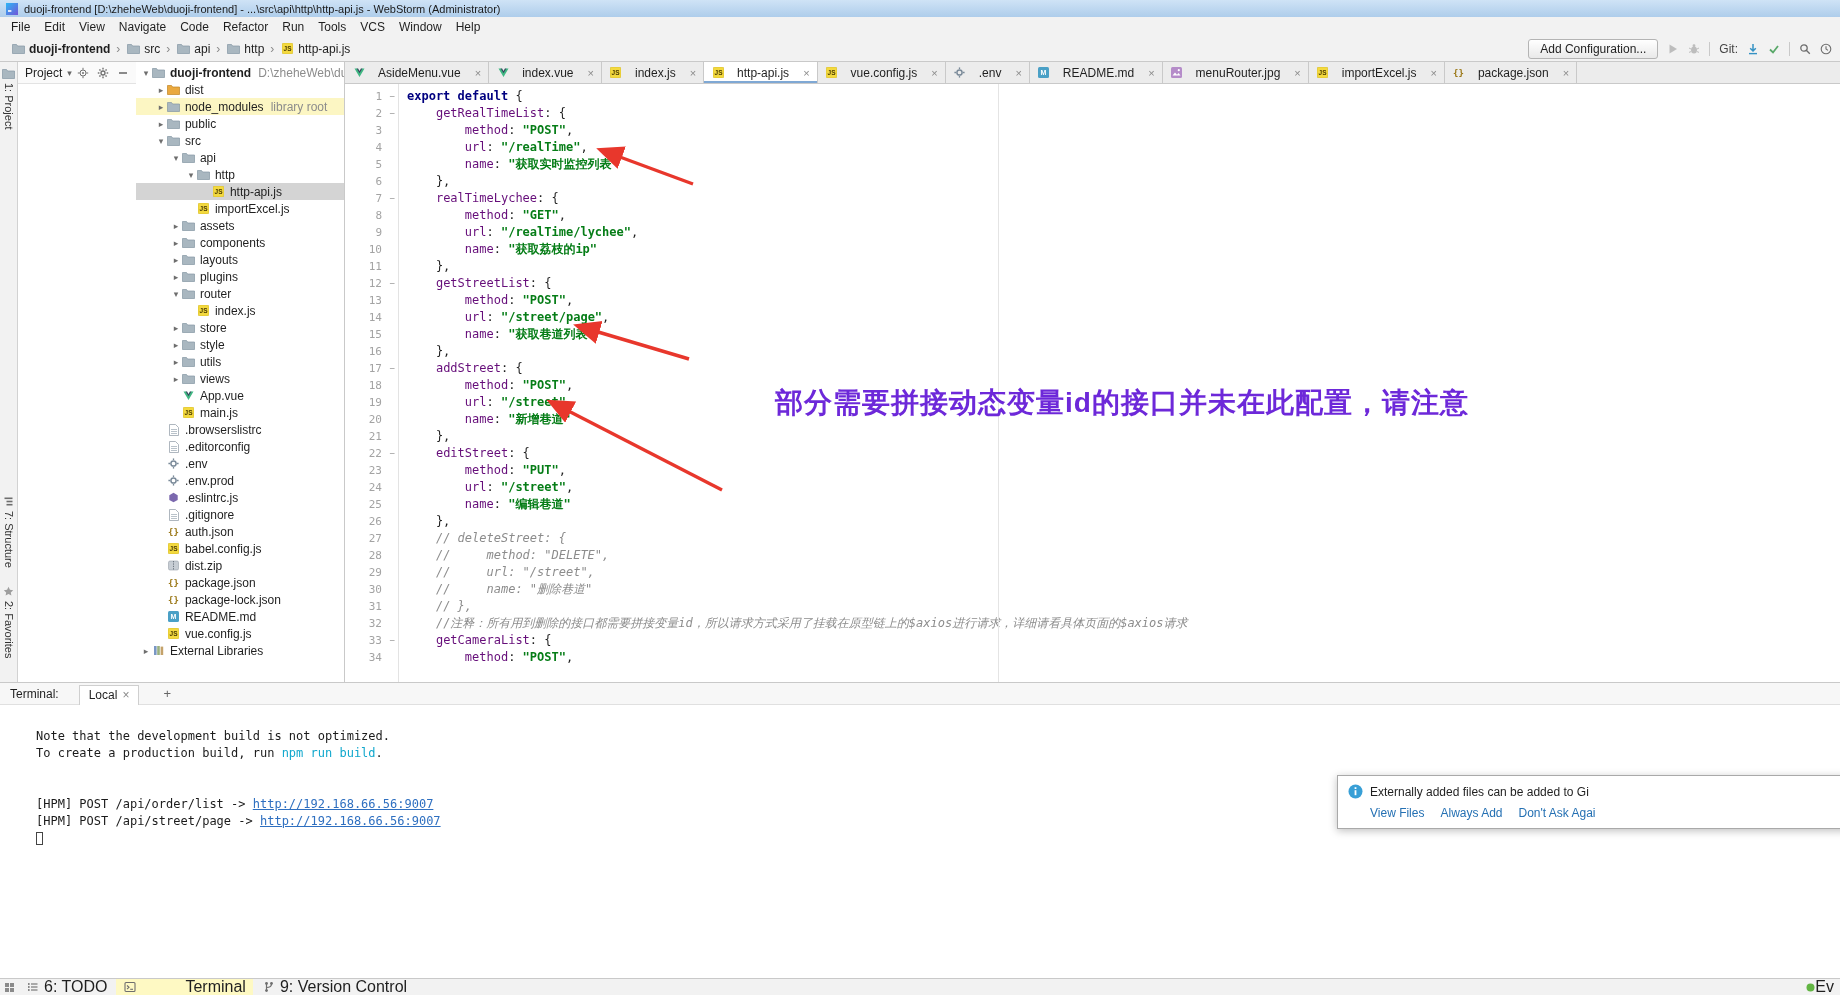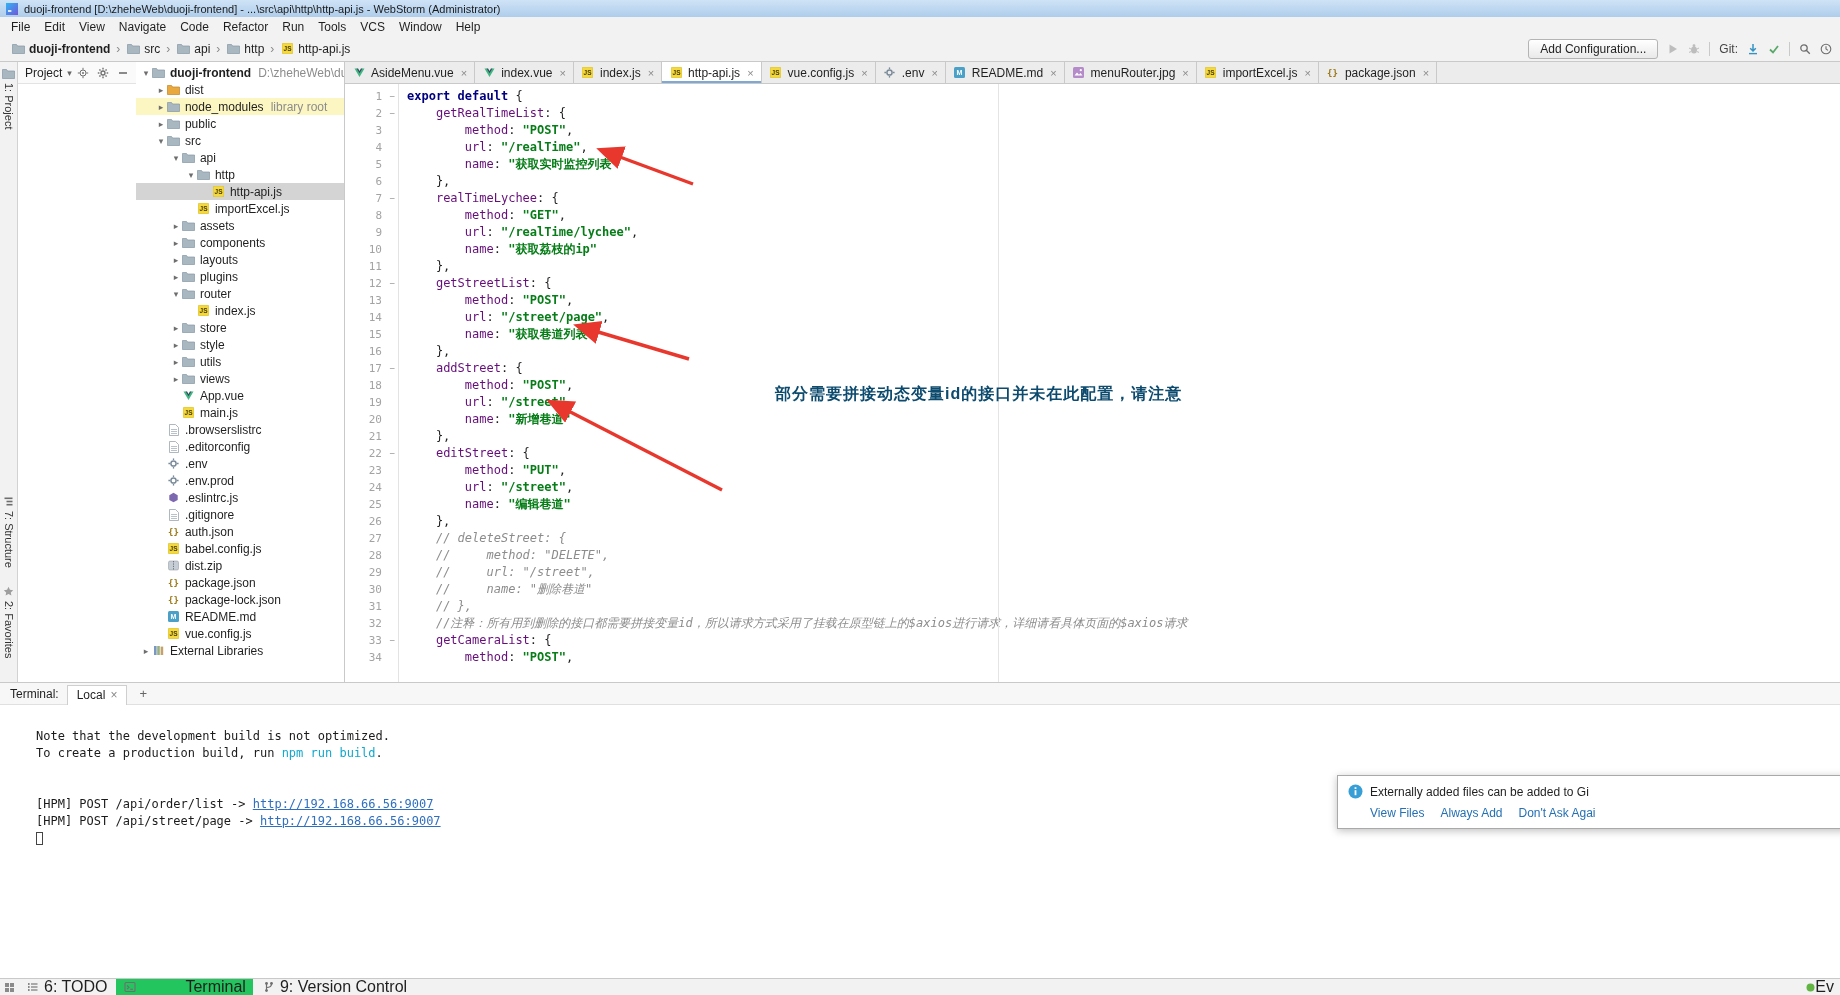--- a/index.html
+++ b/index.html
@@ -39,57 +39,57 @@
   .tree-row .lbl{margin-left:4px;}
   .tree-row .suffix{color:#8c8c8c;margin-left:7px;}
   .tree-row.sel{background:#d4d4d4;}
   .tree-row.hl{background:#fcf6c3;}
   .chev{width:12px;display:inline-block;text-align:center;color:#6e6e6e;font-size:9px;flex:none;}
   .icon{display:inline-flex;align-items:center;justify-content:center;width:14px;flex:none;}
 
   
   .editor{flex:1;min-width:0;display:flex;flex-direction:column;}
   .tabbar{height:22px;background:#ececec;border-bottom:1px solid #c9c9c9;display:flex;align-items:stretch;overflow:hidden;}
-  .tab{display:inline-flex;align-items:center;gap:5px;padding:0 7px;border-right:1px solid #c9c9c9;font-size:12px;}
+  .tab{display:inline-flex;align-items:center;gap:12px;padding:0 7px;border-right:1px solid #c9c9c9;font-size:12px;}
   .tab.active{background:#ffffff;box-shadow:inset 0 -2px 0 #7fa8d4;}
   .tab .close{color:#8a8a8a;font-size:11px;margin-left:2px;}
   .code-wrap{flex:1;position:relative;display:flex;background:#fff;overflow:hidden;}
   .gutter{width:54px;flex:none;border-right:1px solid #e3e3e3;padding-top:4px;
     font-family:"DejaVu Sans Mono",monospace;font-size:11px;color:#a3a3a3;text-align:right;}
   .gutter .ln{height:17px;line-height:17px;padding-right:16px;position:relative;}
   .gutter .fold{position:absolute;right:3px;top:0;color:#9a9a9a;font-size:9px;}
   .code{flex:1;padding:4px 0 0 8px;font-family:"DejaVu Sans Mono",monospace;font-size:12px;position:relative;}
   .code .line{height:17px;line-height:17px;white-space:pre;}
   .tok-k{color:#000080;font-weight:bold;}
   .tok-i{color:#660e7a;}
   .tok-s{color:#067d17;font-weight:bold;}
   .tok-c{color:#8c8c8c;font-style:italic;}
   .margin-guide{position:absolute;left:653px;top:0;bottom:0;width:1px;background:#e4e4e4;}
   .overlay{position:absolute;left:0;top:0;width:100%;height:100%;pointer-events:none;}
-  .annotation{position:absolute;left:430px;top:300px;color:#0c4a6e;font-size:16px;font-weight:bold;
+  .annotation{position:absolute;left:430px;top:300px;color:#6d28d9;font-size:28px;font-weight:bold;
     letter-spacing:1px;white-space:nowrap;}
 
   
   .terminal{height:296px;border-top:1px solid #c9c9c9;background:#fff;display:flex;flex-direction:column;}
   .term-header{height:22px;background:#f7f7f7;border-bottom:1px solid #e0e0e0;display:flex;align-items:center;
-    gap:8px;padding:0 10px;}
+    gap:20px;padding:0 10px;}
   .term-tab{display:inline-flex;align-items:center;gap:5px;background:#fff;border:1px solid #cfcfcf;
     border-bottom:none;padding:2px 9px;height:20px;margin-top:2px;}
   .term-plus{color:#666;font-size:13px;padding:0 4px;}
   .term-body{flex:1;padding:6px 0 0 36px;font-family:"DejaVu Sans Mono",monospace;font-size:12px;color:#1b1b1b;}
   .tline{height:17px;line-height:17px;white-space:pre;}
   .t-cy{color:#11a8cd;}
   .t-ln{color:#2e6fc0;text-decoration:underline;}
   .t-cur{display:inline-block;width:7px;height:13px;border:1px solid #444;vertical-align:middle;}
 
   
   .bottom-bar{height:17px;background:#f2f2f2;border-top:1px solid #c9c9c9;display:flex;align-items:center;
     gap:4px;padding:0 4px;font-size:16px;position:relative;}
   .bs-item{display:inline-flex;align-items:center;gap:4px;padding:0 7px;height:100%;}
-  .bs-item.active{background:#22c55e;gap:48px;}
+  .bs-item.active{background:#fef9c3;gap:48px;}
   .bs-right{margin-left:auto;display:inline-flex;align-items:center;gap:0;padding-right:2px;}
 
   
   .notification{position:absolute;left:1337px;top:775px;width:520px;background:#fff;border:1px solid #a9a9a9;
     box-shadow:0 2px 8px rgba(0,0,0,.25);padding:8px 10px;z-index:50;}
   .n-row1{display:flex;align-items:center;gap:7px;white-space:nowrap;overflow:hidden;}
   .n-row2{margin:7px 0 0 22px;display:flex;gap:16px;white-space:nowrap;}
   .n-link{color:#2470b3;}
 </style>
 </head>

